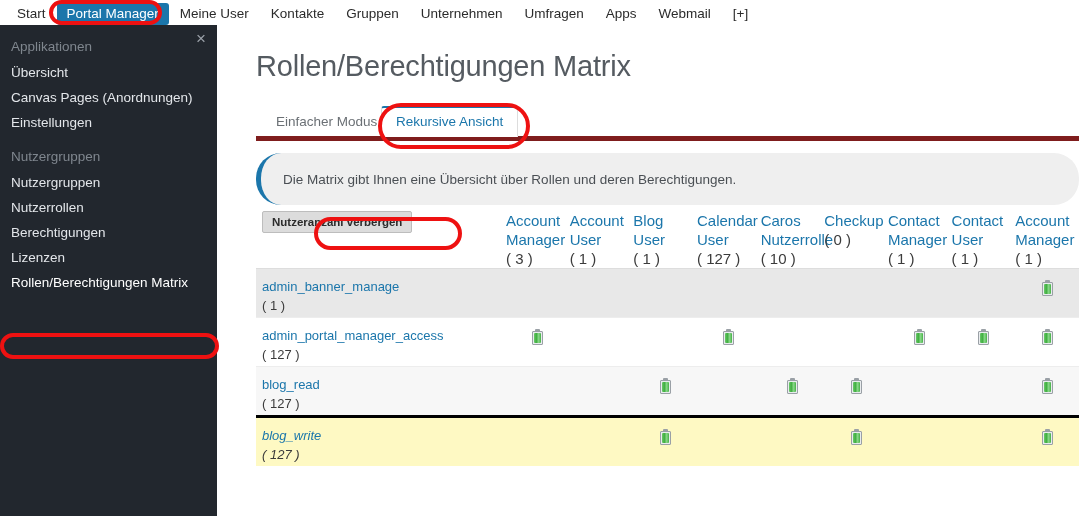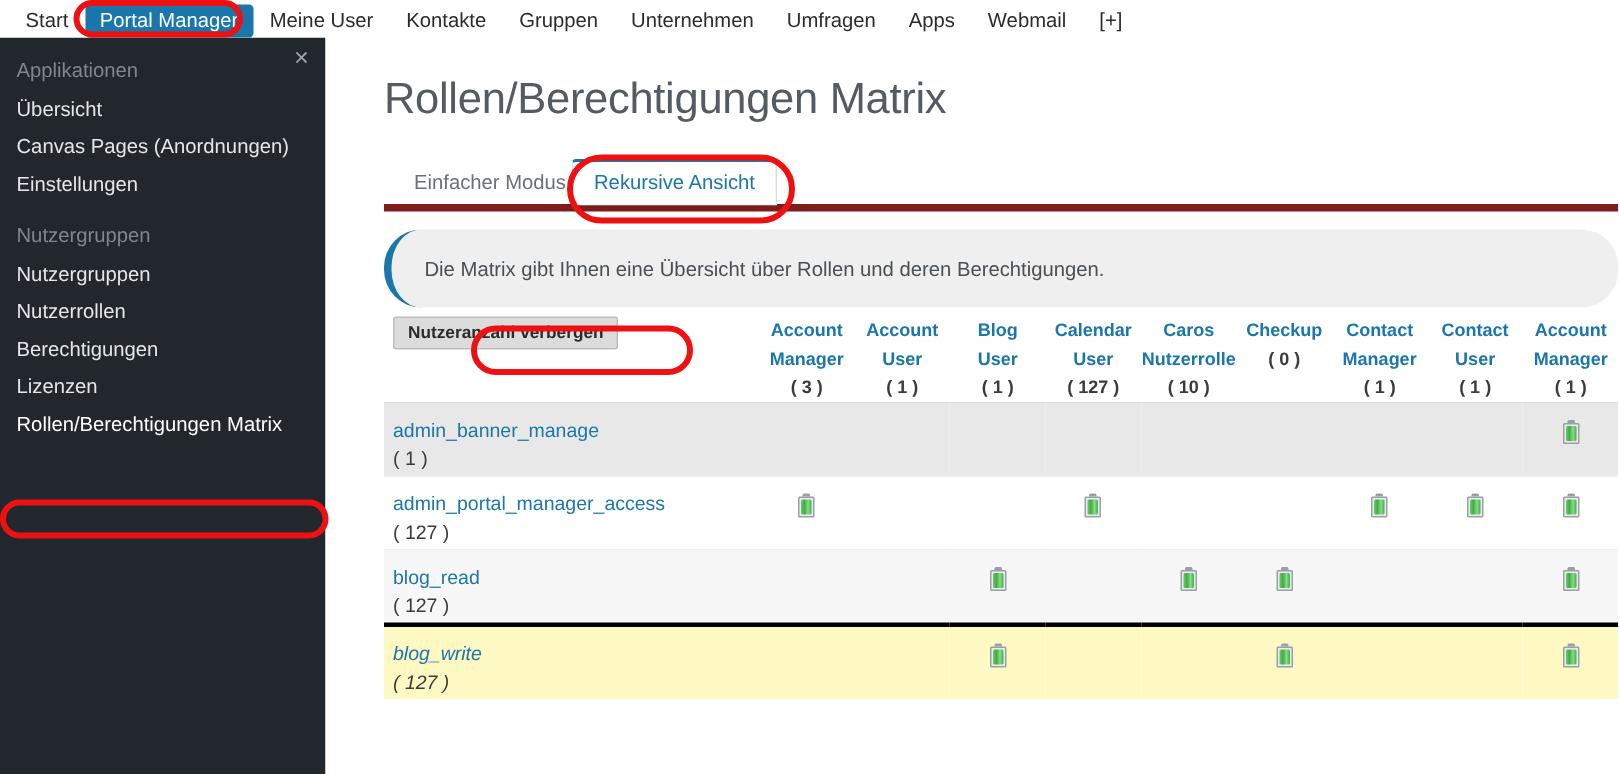--- a/index.html
+++ b/index.html
@@ -128,24 +128,24 @@
     width: 823px;
     border-collapse: collapse;
     table-layout: fixed;
   }
   #matrix th, #matrix td {
     padding: 0; margin: 0;
     vertical-align: top;
   }
   thead th { padding: 8px 2px 10px 2px; }
   .th-role {
-    text-align: center;
-    font-size: 12px;
+    text-align: left;
+    font-size: 15px;
     color: #1b76ab;
-    font-weight: bold;
+    font-weight: normal;
     line-height: 19px;
   }
   .th-role .cnt { color: #3b3b3b; display: block; }
   .th-first { text-align: left; padding-left: 6px !important; }
   .hide-btn {
     display: inline-block;
     background: #dcdcdc;
     border: 1px solid #bdbdbd;
     border-radius: 2px;
     font-size: 11.5px;

